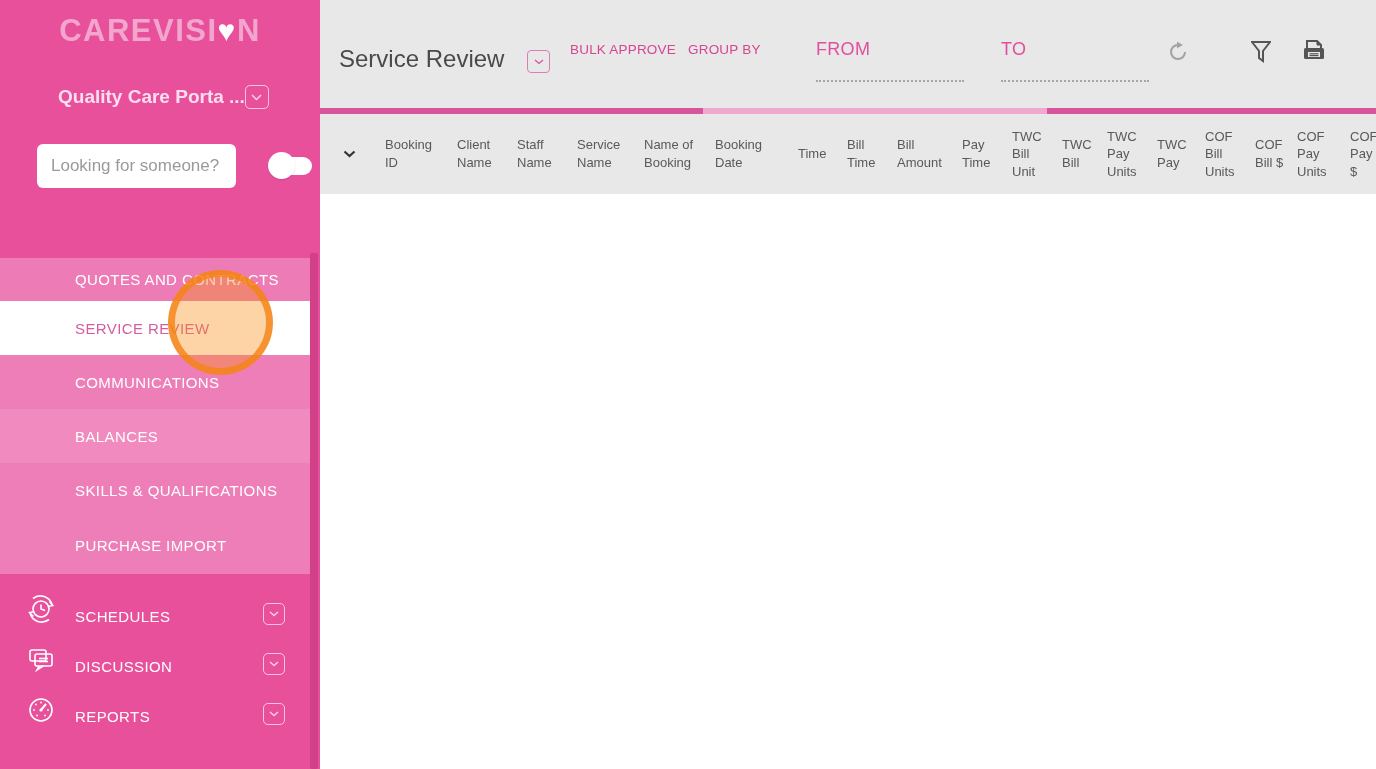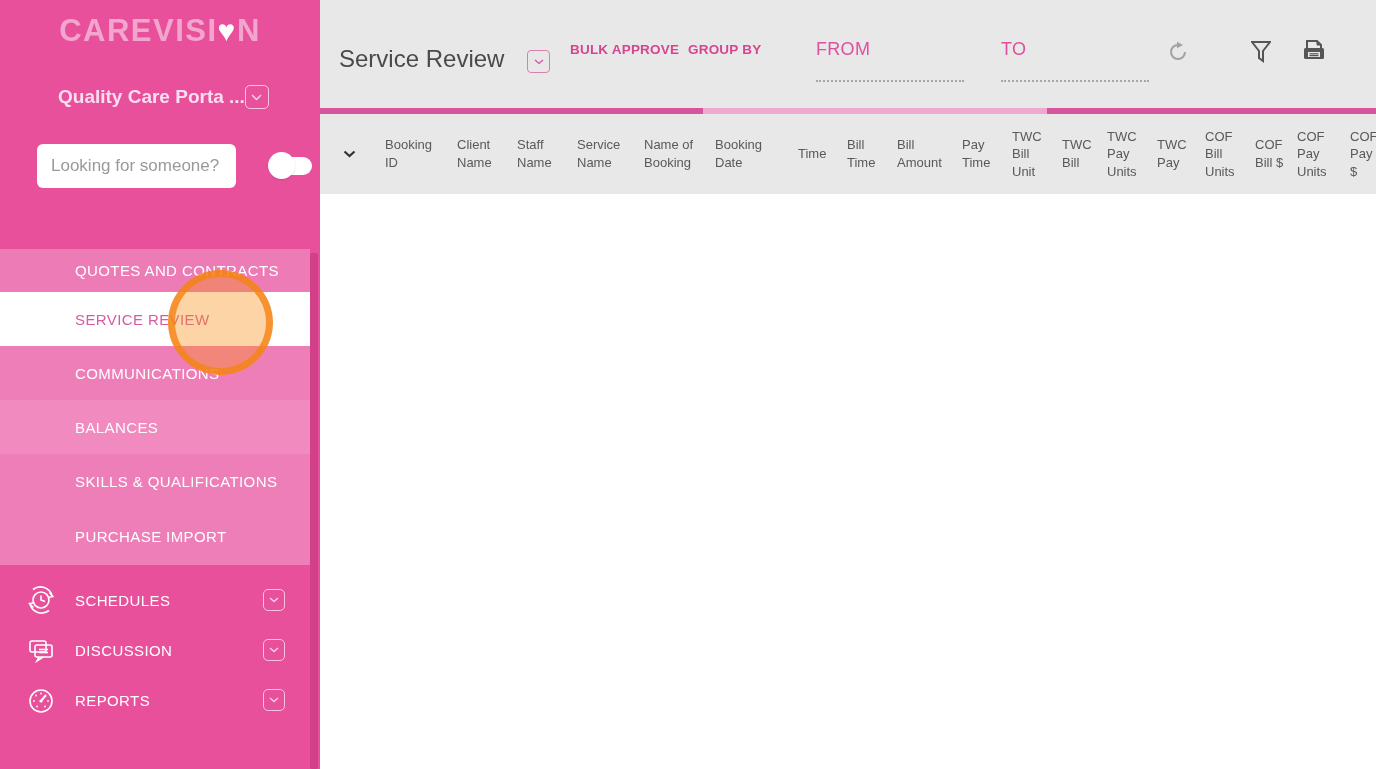--- a/index.html
+++ b/index.html
@@ -21,31 +21,31 @@
   .search-input { width:199px; height:44px; border:none; border-radius:6px; background:#ffffff;
                   font-size:17px; color:#555; padding:4px 14px; outline:none;
                   font-family:"Liberation Sans", sans-serif; }
   .search-input::placeholder { color:#9a9a9a; }
   .toggle { position:relative; width:44px; height:28px; margin-left:32px; }
   .toggle .track { position:absolute; left:12px; top:5px; width:32px; height:18px;
                    background:#fff; border-radius:9px; }
   .toggle .knob { position:absolute; left:0; top:0; width:27px; height:27px;
                   background:#fff; border-radius:50%; box-shadow:0 1px 2px rgba(0,0,0,0.12); }
 
-  .submenu { position:absolute; top:249px; left:0; width:310px; }
+  .submenu { position:absolute; top:258px; left:0; width:310px; }
   .submenu-item { display:flex; align-items:center; padding-left:75px; height:54px;
                   background:#ee7eb8; font-size:15px; letter-spacing:0.4px; color:#ffffff;
                   cursor:pointer; }
   .submenu-item.first { height:43px; background:#ed7bb5; }
   .submenu-item.alt { background:#f08abf; }
   .submenu-item.selected { background:#ffffff; color:#d75ba0; }
   .submenu-item.last { height:57px; }
 
   .bottom-nav { position:absolute; top:575px; left:0; width:310px; }
-  .nav-item { display:flex; align-items:center; height:50px; position:relative; cursor:pointer; }
+  .nav-item { display:flex; align-items:flex-end; height:50px; position:relative; cursor:pointer; }
   .nav-icon { position:absolute; left:25px; width:32px; height:32px; display:flex;
               align-items:center; justify-content:center; }
   .nav-label { margin-left:75px; font-size:15px; letter-spacing:0.4px; color:#ffffff; }
   .nav-chev { position:absolute; left:263px; width:22px; height:22px;
               border:1.5px solid rgba(252,216,236,0.85); border-radius:5px;
               display:flex; align-items:center; justify-content:center; }
 
   .side-scrollbar { position:absolute; left:310px; top:253px; width:8px; height:516px;
                     background:rgba(150,25,88,0.28); border-radius:2px; }
 
@@ -53,21 +53,21 @@
                      border-radius:50%; border:7px solid rgba(244,132,22,0.82);
                      background:rgba(247,148,29,0.40); z-index:50; pointer-events:none; }
 
   
   .main { flex:1; display:flex; flex-direction:column; background:#ffffff; }
   .topbar { position:relative; height:108px; background:#e9e8e8; flex:0 0 108px; }
   .page-title { position:absolute; left:19px; top:45px; font-size:24px; color:#4a4a4a; }
   .title-chev { position:absolute; left:207px; top:50px; width:23px; height:23px;
                 border:1px solid #dd7eb2; border-radius:4px; display:flex;
                 align-items:center; justify-content:center; cursor:pointer; }
-  .toolbar-link { position:absolute; top:42px; font-size:13.5px; font-weight:bold;
+  .toolbar-link { position:absolute; top:42px; font-size:13.5px; font-weight:normal;
                   letter-spacing:0.2px; color:#d6458f; cursor:pointer; }
   .bulk-approve { left:250px; }
   .group-by { left:368px; }
   .date-field { position:absolute; top:39px; width:148px; }
   .from-field { left:496px; }
   .to-field { left:681px; }
   .date-label { font-size:18px; color:#e0509e; letter-spacing:0.3px; }
   .date-input { display:block; width:148px; margin-top:4px; border:none; background:transparent;
                 border-bottom:2px dotted #a6a6a6; height:18px; font-size:13px; color:#555;
                 outline:none; font-family:"Liberation Sans", sans-serif; }

